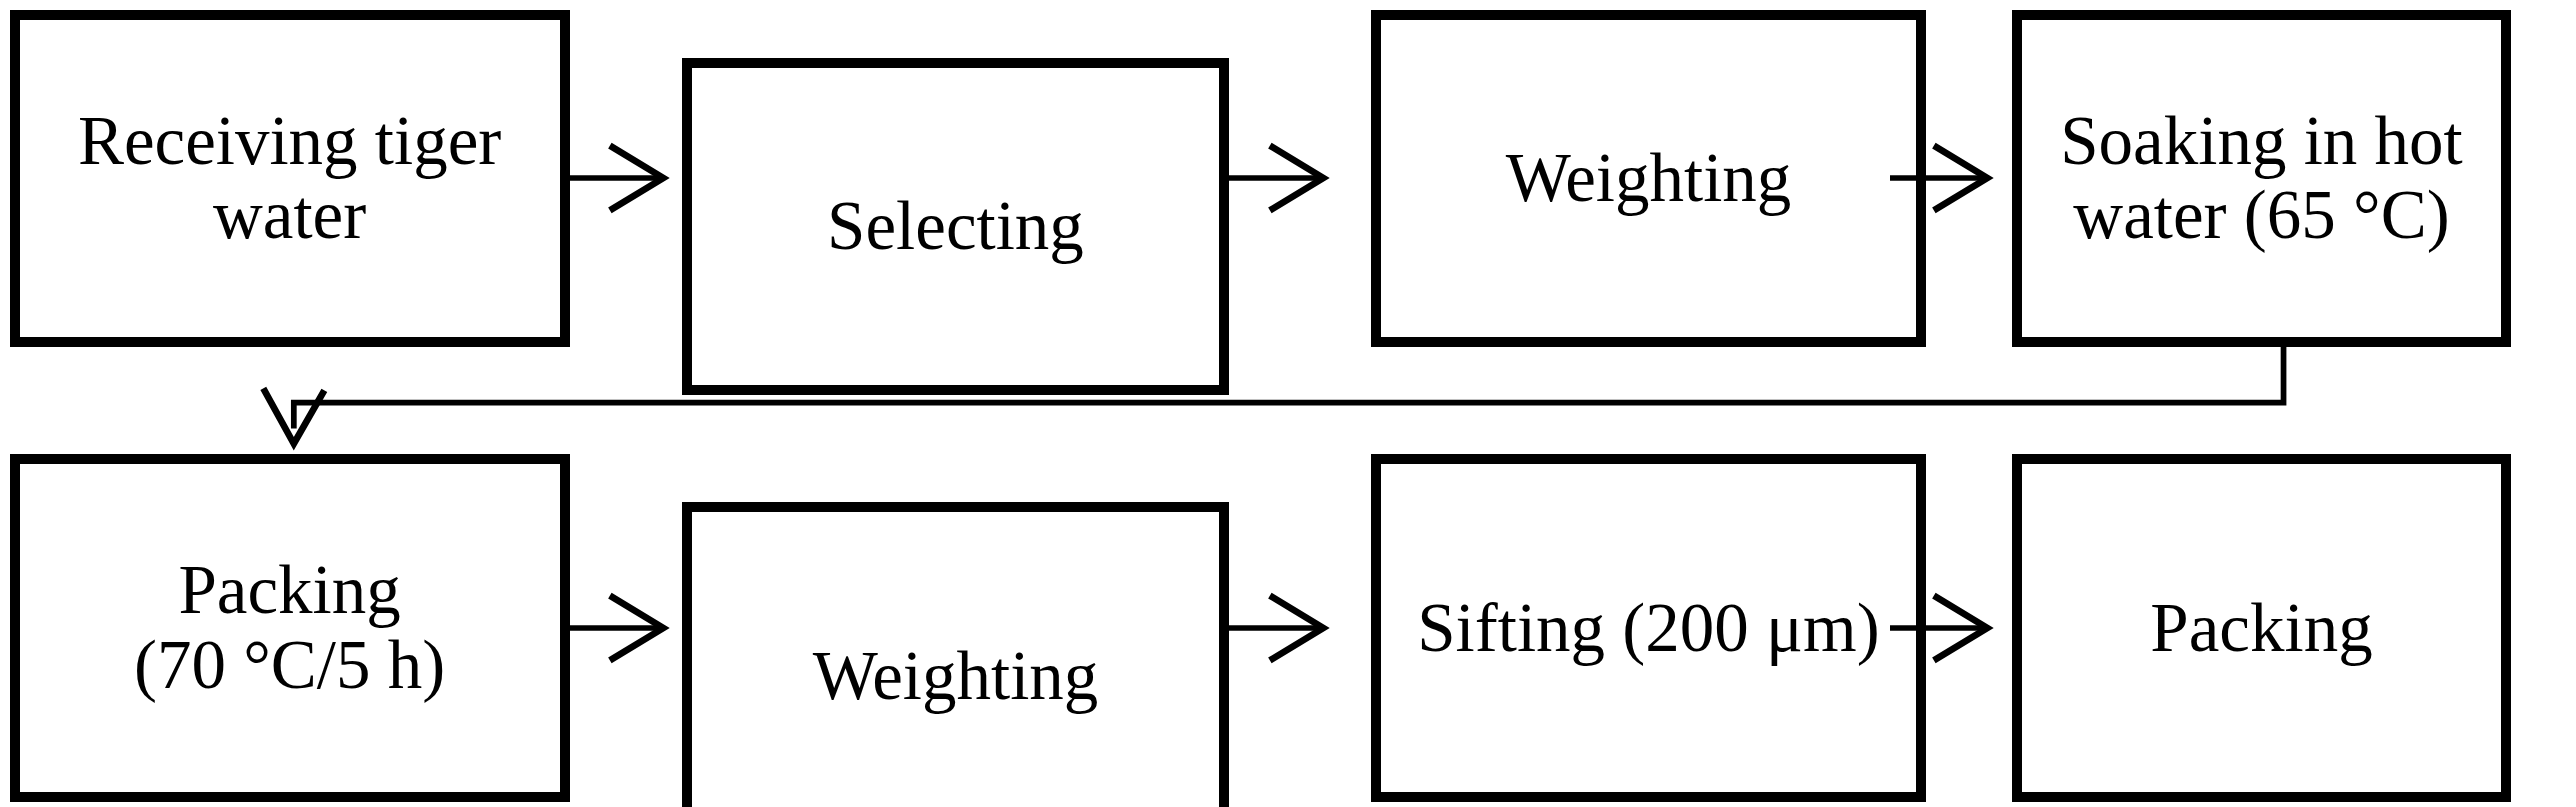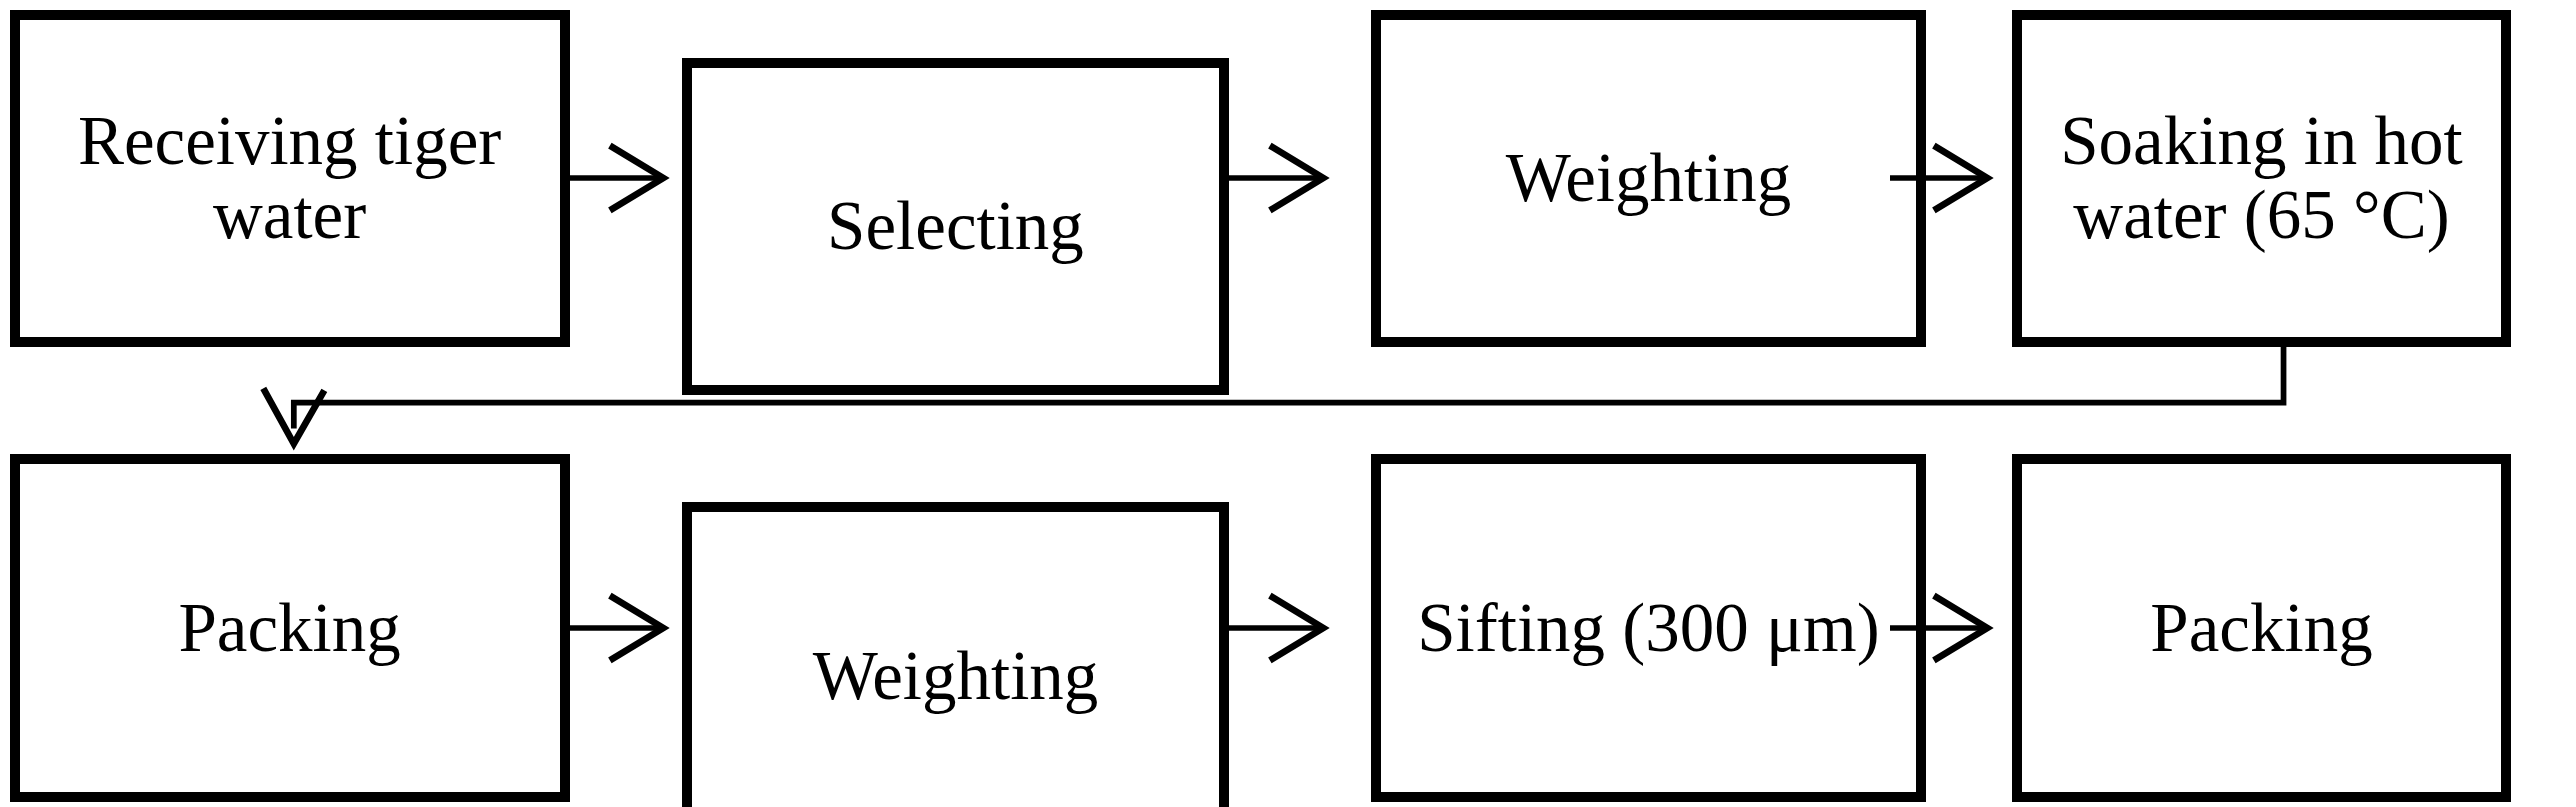--- a/index.html
+++ b/index.html
@@ -51,26 +51,27 @@
   <div class="box c3 r1">
     <span class="line">Weighting</span>
   </div>
   <div class="box c4 r1">
     <span class="line">Soaking in hot</span>
     <span class="line">water (65 °C)</span>
   </div>
 
   <div class="box c1 r2">
     <span class="line">Packing</span>
+    <span class="line">(70 °C/5 h)</span>
   </div>
   <div class="box c2 r2">
     <span class="line">Weighting</span>
   </div>
   <div class="box c3 r2">
-    <span class="line">Sifting (300 μm)</span>
+    <span class="line">Sifting (200 μm)</span>
   </div>
   <div class="box c4 r2">
     <span class="line">Packing</span>
   </div>
 
   <svg class="arrow-svg" style="left:566px; top:135px;" width="124" height="86" viewBox="0 0 130 90">
     <path d="M0,45 H100" stroke="#000000" stroke-width="6" fill="none"></path>
     <polyline points="46,11 102,45 46,79" stroke="#000000" stroke-width="7" fill="none"></polyline>
   </svg>
   <svg class="arrow-svg" style="left:1226px; top:135px;" width="124" height="86" viewBox="0 0 130 90">

